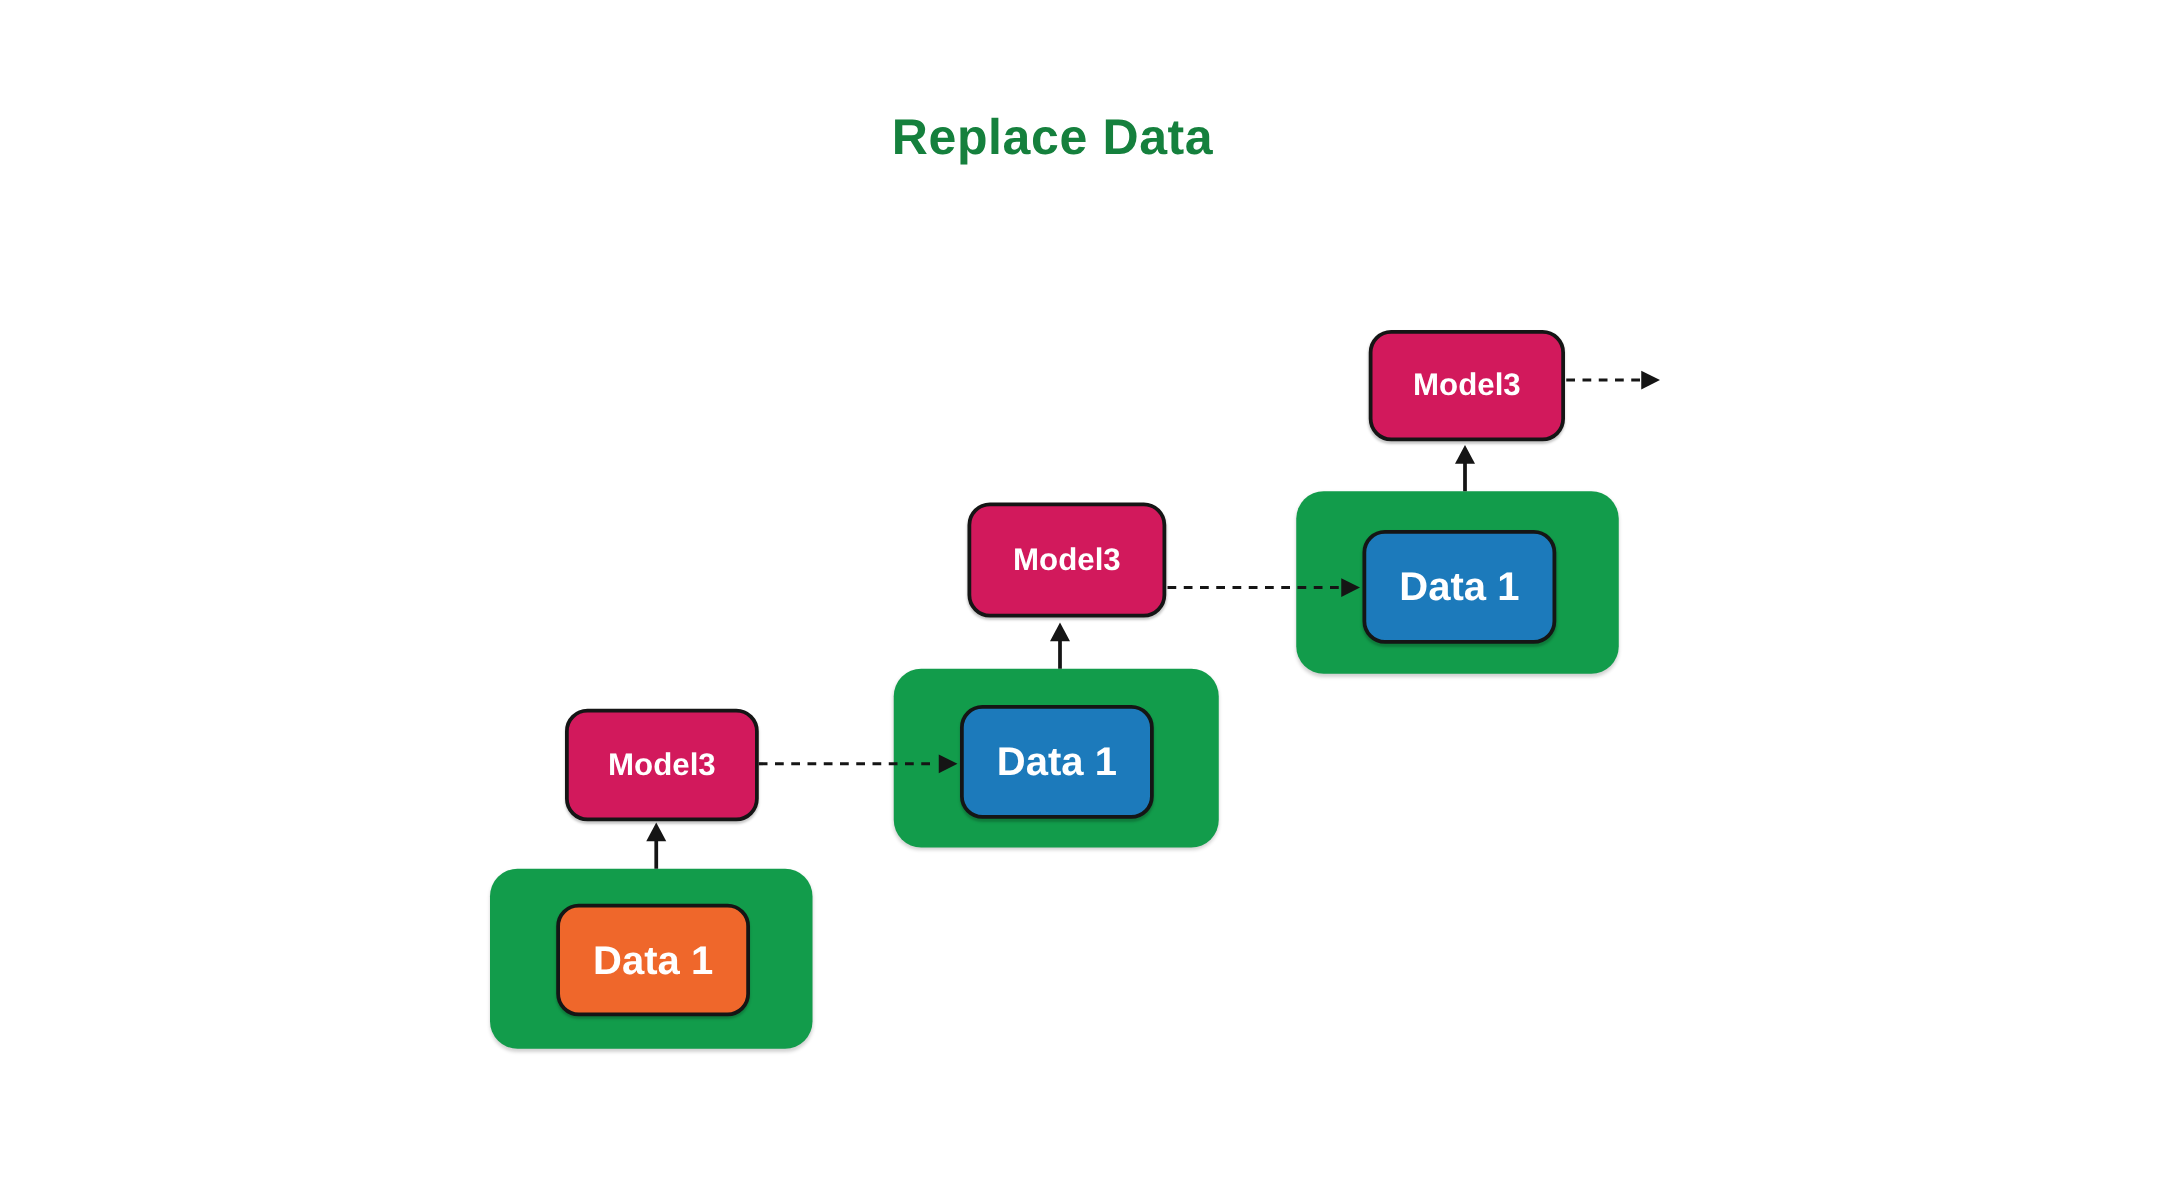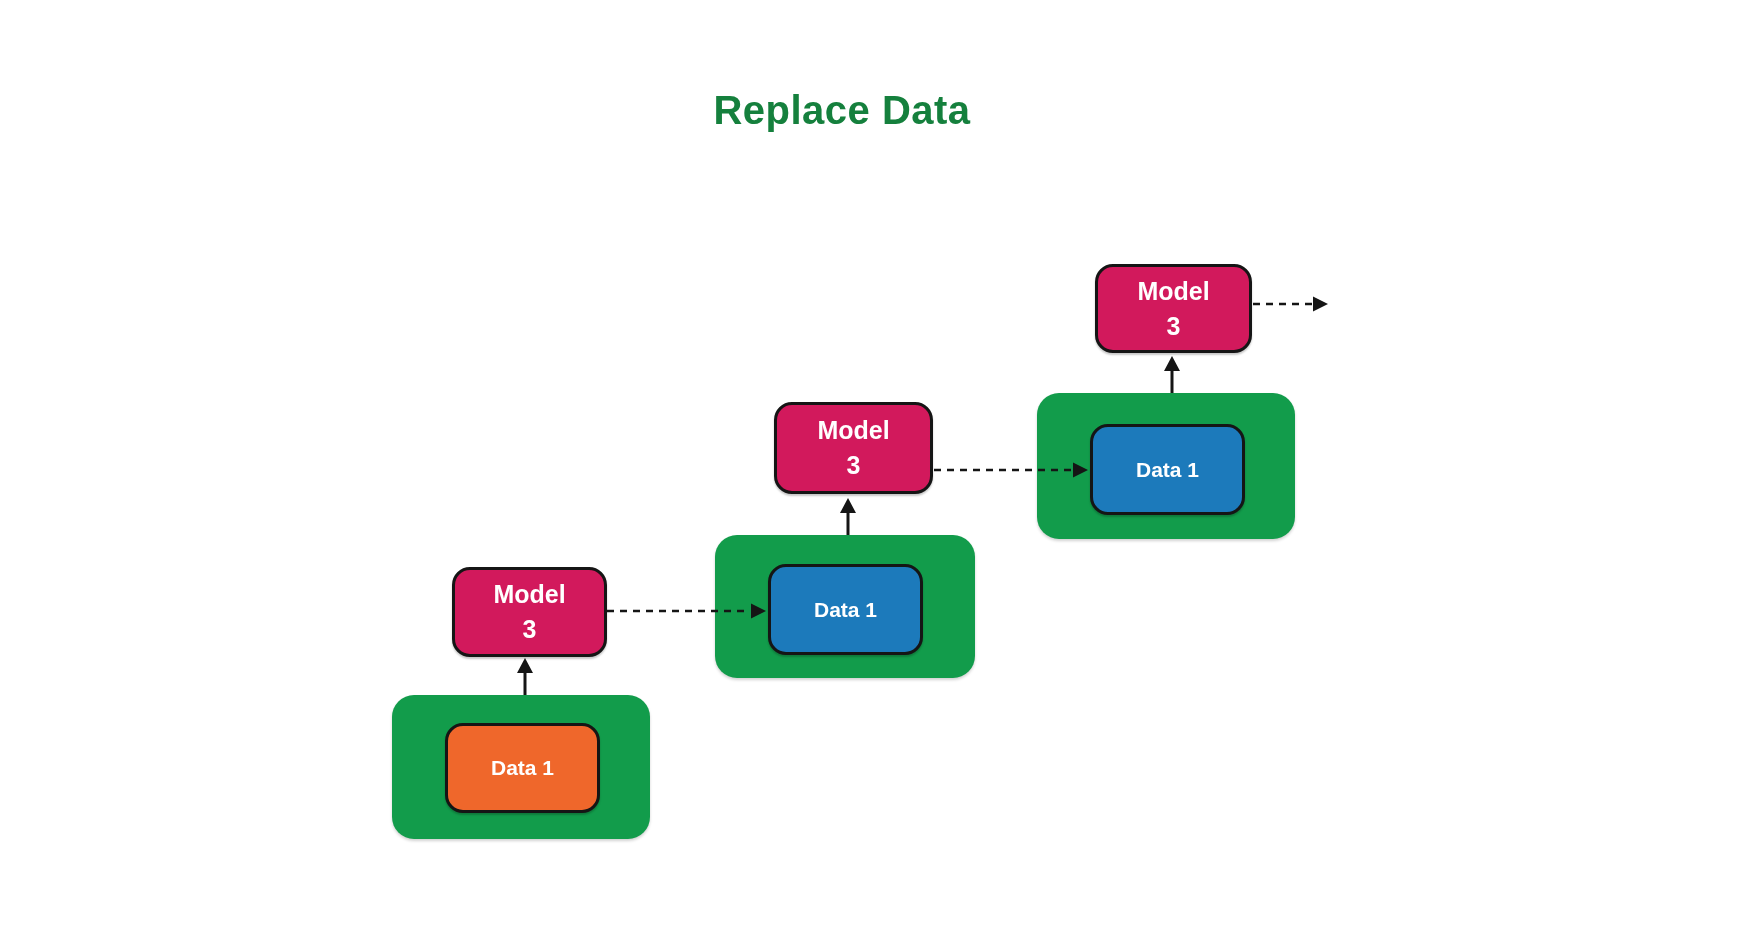--- a/index.html
+++ b/index.html
@@ -27,36 +27,36 @@
   }
   .container {
     position: absolute;
     border-radius: 22px;
     box-shadow: 0 2px 3px rgba(0,0,0,0.18);
   }
   .node {
     position: absolute;
     box-sizing: border-box;
     display: flex;
-    flex-direction: column;
+    flex-direction: row;
     align-items: center;
     justify-content: center;
     border: 3px solid #151515;
     border-radius: 18px;
     color: #ffffff;
     font-weight: 700;
     text-align: center;
     box-shadow: 0 2px 2px rgba(0,0,0,0.22);
   }
   .node.model {
     font-size: 25px;
     line-height: 35px;
   }
   .node.data {
-    font-size: 21px;
+    font-size: 32px;
   }
   .arrows {
     position: absolute;
     left: 0;
     top: 0;
     pointer-events: none;
   }
 
   
   .s1-model     { left: 452px;  top: 567px; width: 155px; height: 90px;  }

